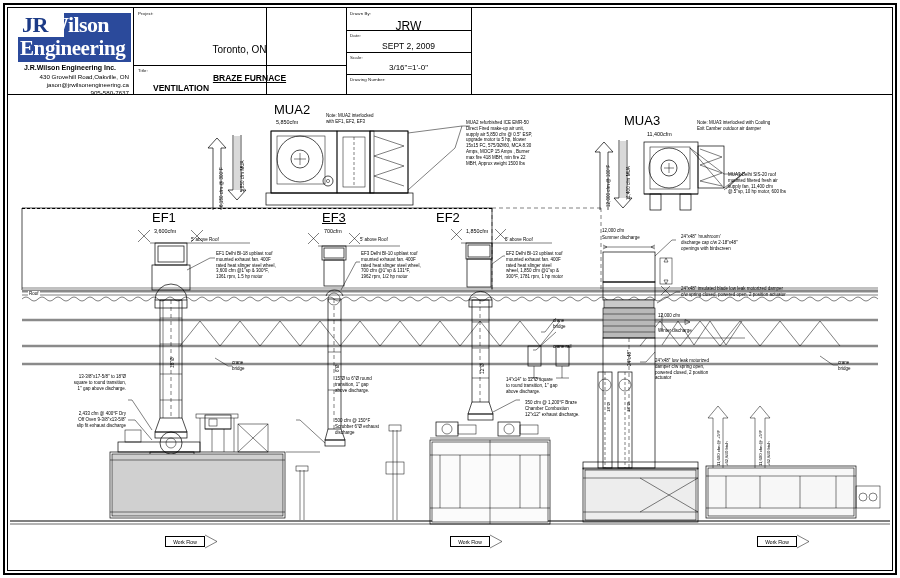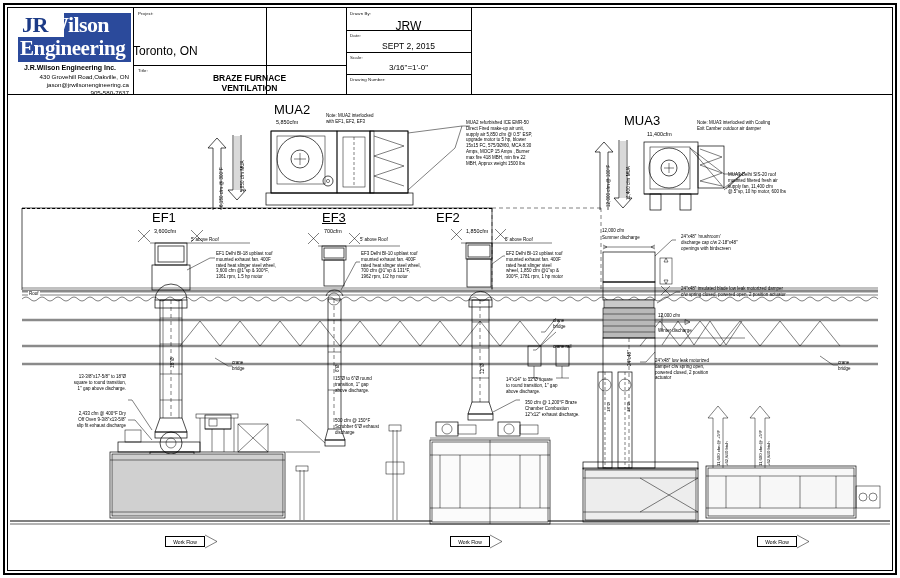--- a/index.html
+++ b/index.html
@@ -85,31 +85,31 @@
       <div id="logoText1">
         <span class="jr">JR</span><span class="wil">Wilson</span>
       </div>
     </div>
     <div class="logo-addr" id="la0">J.R.Wilson Engineering Inc.</div>
     <div class="logo-addr" id="la1">430 Grovehill Road,Oakville, ON</div>
     <div class="logo-addr" id="la2">jason@jrwilsonengineering.ca</div>
     <div class="logo-addr" id="la3">905-580-7637</div>
 
     <div class="tblabel" style="left:130px;top:3px;">Project:</div>
-    <div class="tbval norm" style="left:125px;top:36px;width:213px;text-align:left;font-size:12px;">Toronto, ON</div>
+    <div class="tbval norm" style="left:125px;top:36px;width:213px;text-align:center;font-size:10px;">Toronto, ON</div>
 
     <div class="tblabel" style="left:130px;top:60px;">Title:</div>
-    <div class="tbval" style="left:145px;top:65px;width:193px;text-align:center;font-size:8.5px;">BRAZE FURNACE</div>
-    <div class="tbval" style="left:145px;top:75px;width:193px;text-align:center;font-size:8.5px;">VENTILATION</div>
+    <div class="tbval" style="left:145px;top:65px;width:193px;text-align:center;font-size:8.5px;text-decoration:underline;">BRAZE FURNACE</div>
+    <div class="tbval" style="left:145px;top:75px;width:193px;text-align:left;font-size:8.5px;">VENTILATION</div>
 
     <div class="tblabel" style="left:342px;top:3px;">Drawn By:</div>
     <div class="tbval norm" style="left:338px;top:11px;width:125px;text-align:center;font-size:12px;">JRW</div>
 
     <div class="tblabel" style="left:342px;top:25px;">Date:</div>
-    <div class="tbval norm" style="left:338px;top:33px;width:125px;text-align:center;font-size:8.5px;">SEPT 2, 2015</div>
+    <div class="tbval norm" style="left:338px;top:33px;width:125px;text-align:center;font-size:8.5px;">SEPT 2, 2009</div>
 
     <div class="tblabel" style="left:342px;top:47px;">Scale:</div>
     <div class="tbval norm" style="left:338px;top:55px;width:125px;text-align:center;font-size:8px;">3/16"=1'-0"</div>
 
     <div class="tblabel" style="left:342px;top:69px;">Drawing Number:</div>
     <div class="tbval norm" style="left:338px;top:77px;width:125px;text-align:center;font-size:8px;"></div>
   </div>
 
   <div class="tag" style="left:274px;top:102px;">MUA2</div>
   <div class="tag-sub" style="left:276px;top:119px;">5,850cfm</div>

